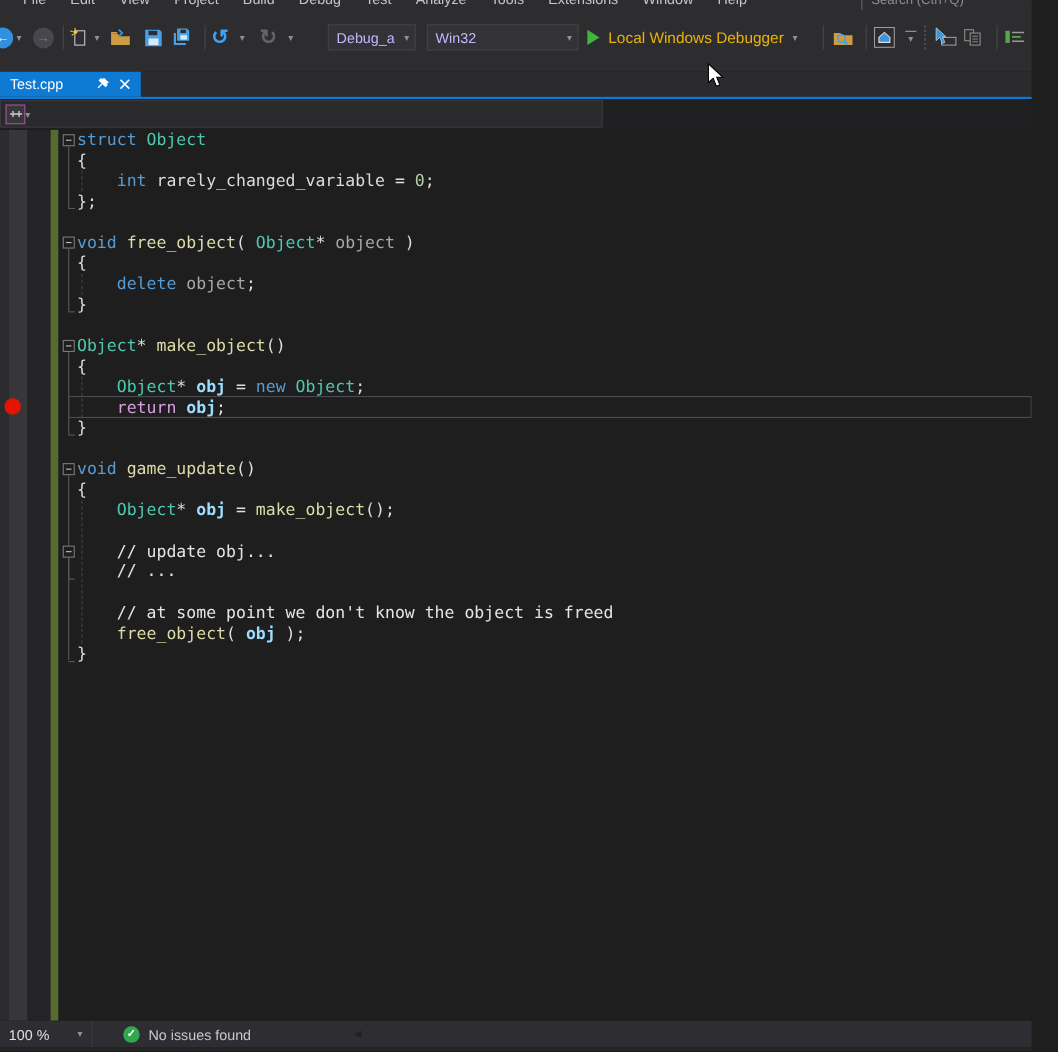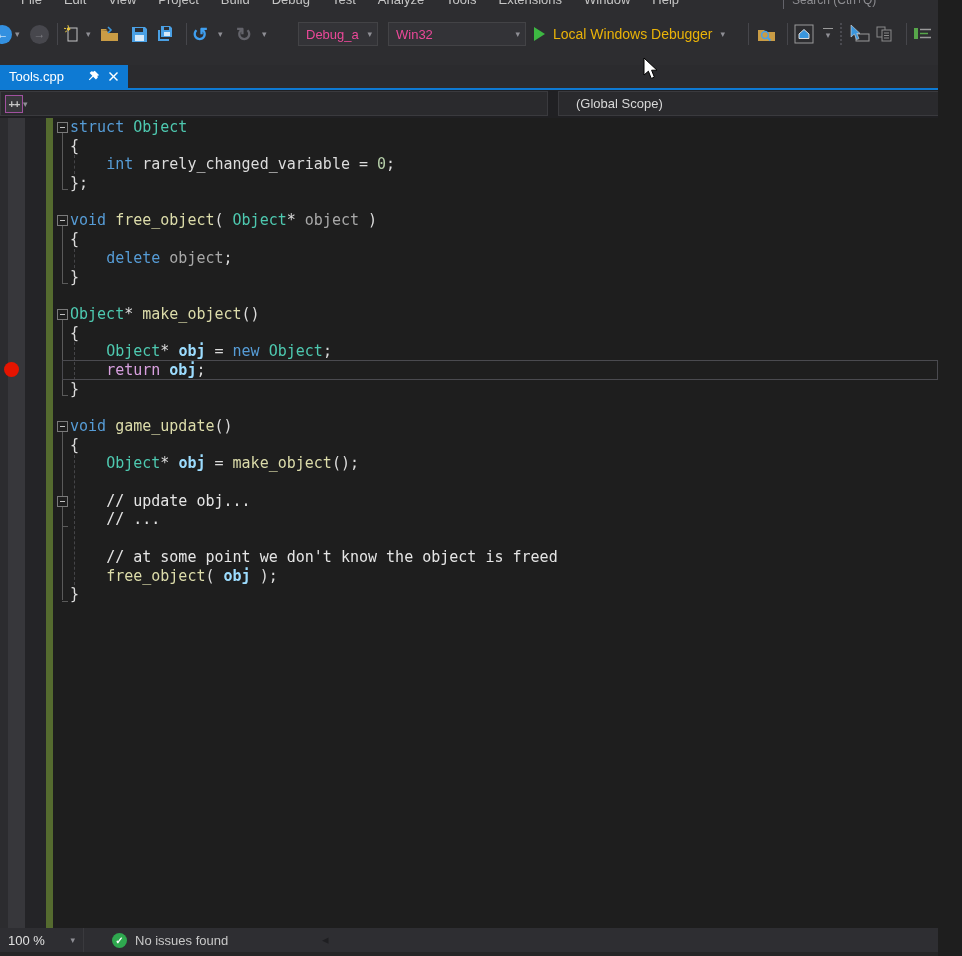--- a/index.html
+++ b/index.html
@@ -17,21 +17,21 @@
 
   
   #toolbar{position:absolute;top:9px;left:0;right:0;height:56px;background:#2d2d30;z-index:4;}
   .tbtn{position:absolute;top:13px;height:24px;display:flex;align-items:center;justify-content:center;}
   .tsep{position:absolute;top:14px;width:1px;height:22px;background:#46464b;}
   .chev{color:#8f8f95;font-size:9px;}
   .circle-btn{width:19px;height:19px;border-radius:50%;display:flex;align-items:center;justify-content:center;
               font-size:12px;font-weight:bold;}
   .combo{position:absolute;top:13px;height:24px;background:#333337;border:1px solid #434346;
          display:flex;align-items:center;box-sizing:border-box;}
-  .combo .cval{color:#ec4899;padding-left:7px;flex:1;white-space:nowrap;overflow:hidden;}
+  .combo .cval{color:#c4b5fd;padding-left:7px;flex:1;white-space:nowrap;overflow:hidden;}
   .combo .chev{padding-right:5px;}
   .play-tri{width:0;height:0;border-left:11px solid #3db742;border-top:7px solid transparent;border-bottom:7px solid transparent;}
   #debugger-btn{position:absolute;top:13px;left:534px;height:24px;display:flex;align-items:center;gap:8px;}
   #debugger-btn .lbl{color:#eab308;font-size:14px;white-space:nowrap;}
   .dot-handle{position:absolute;top:14px;width:2px;height:22px;border-left:2px dotted #4a4a50;}
 
   
   #tabbar{position:absolute;top:65px;left:0;right:0;height:23px;background:#2b2b2e;}
   #tab-main{position:absolute;left:0;top:0;height:23px;width:128px;background:#0e7ad3;
             display:flex;align-items:center;color:#fff;}
@@ -243,39 +243,36 @@
         <rect x="9" y="3" width="4" height="11" fill="#57a64a"></rect>
         <line x1="15" y1="4.5" x2="22" y2="4.5" stroke="#9a9a9a" stroke-width="1.5"></line>
         <line x1="15" y1="8.5" x2="20" y2="8.5" stroke="#9a9a9a" stroke-width="1.5"></line>
         <line x1="15" y1="12.5" x2="22" y2="12.5" stroke="#9a9a9a" stroke-width="1.5"></line>
       </svg>
     </div>
   </div>
 
   <div id="tabbar">
     <div id="tab-main">
-      <span class="tab-label">Tools.cpp</span>
+      <span class="tab-label">Test.cpp</span>
       <svg width="13" height="13" viewBox="0 0 16 16" style="margin-right:8px">
         <path fill="#fff" d="M9.5,1 L15,6.5 L12.8,7 L13.3,9.3 L11,11.6 L7.6,8.2 L3.2,12.6 L2.2,11.6 L6.6,7.2 L3.2,3.8 L5.5,1.5 L7.8,2 Z"></path>
       </svg>
       <svg width="11" height="11" viewBox="0 0 11 11" style="margin-right:9px">
         <line x1="1.5" y1="1.5" x2="9.5" y2="9.5" stroke="#fff" stroke-width="1.5"></line>
         <line x1="9.5" y1="1.5" x2="1.5" y2="9.5" stroke="#fff" stroke-width="1.5"></line>
       </svg>
     </div>
   </div>
   <div id="tab-underline"></div>
 
   <div id="navbar">
     <div class="navcombo" id="nav-project">
       <span id="proj-icon">++</span>
       <span class="chev">▾</span>
-    </div>
-    <div class="navcombo" id="nav-scope">
-      <span class="nlbl" style="padding-left:17px">(Global Scope)</span>
     </div>
   </div>
 
   <div id="editor">
     <div id="margin-a"></div>
     <div id="margin-b"></div>
     <div id="margin-c"></div>
     <div id="trackbar"></div>
     <div id="overlay" class="abs" style="left:0;top:0;right:0;bottom:0">
         <div class="indent-guide" style="top: 37.4px; height: 18.7px;"></div>

